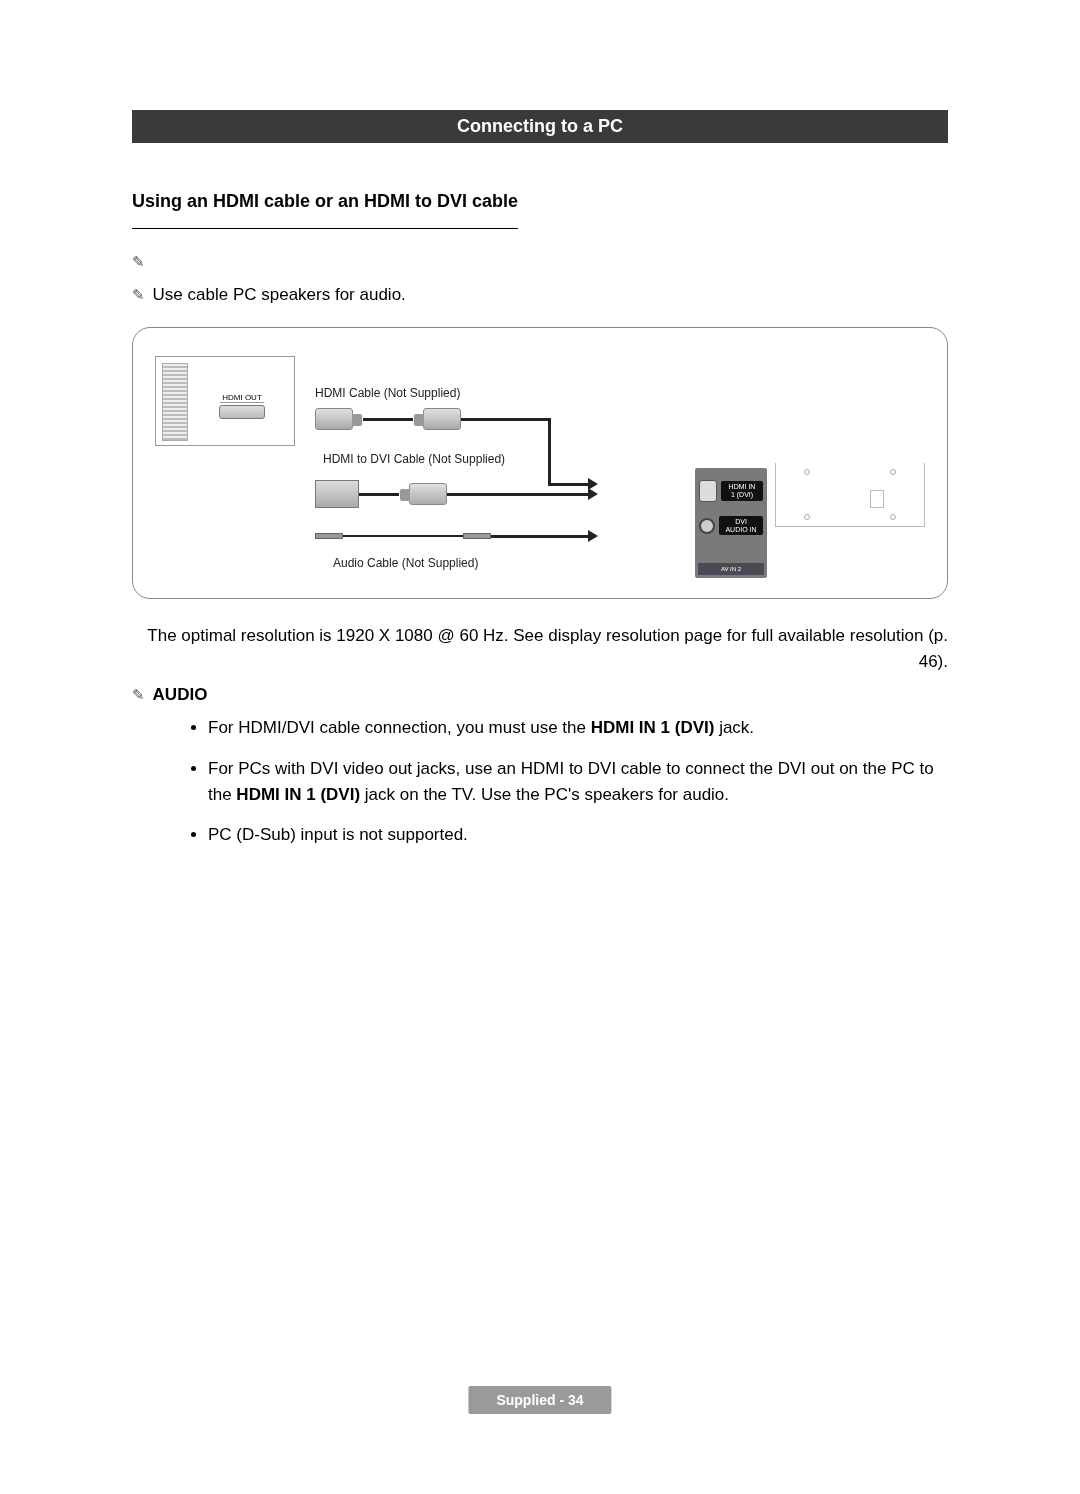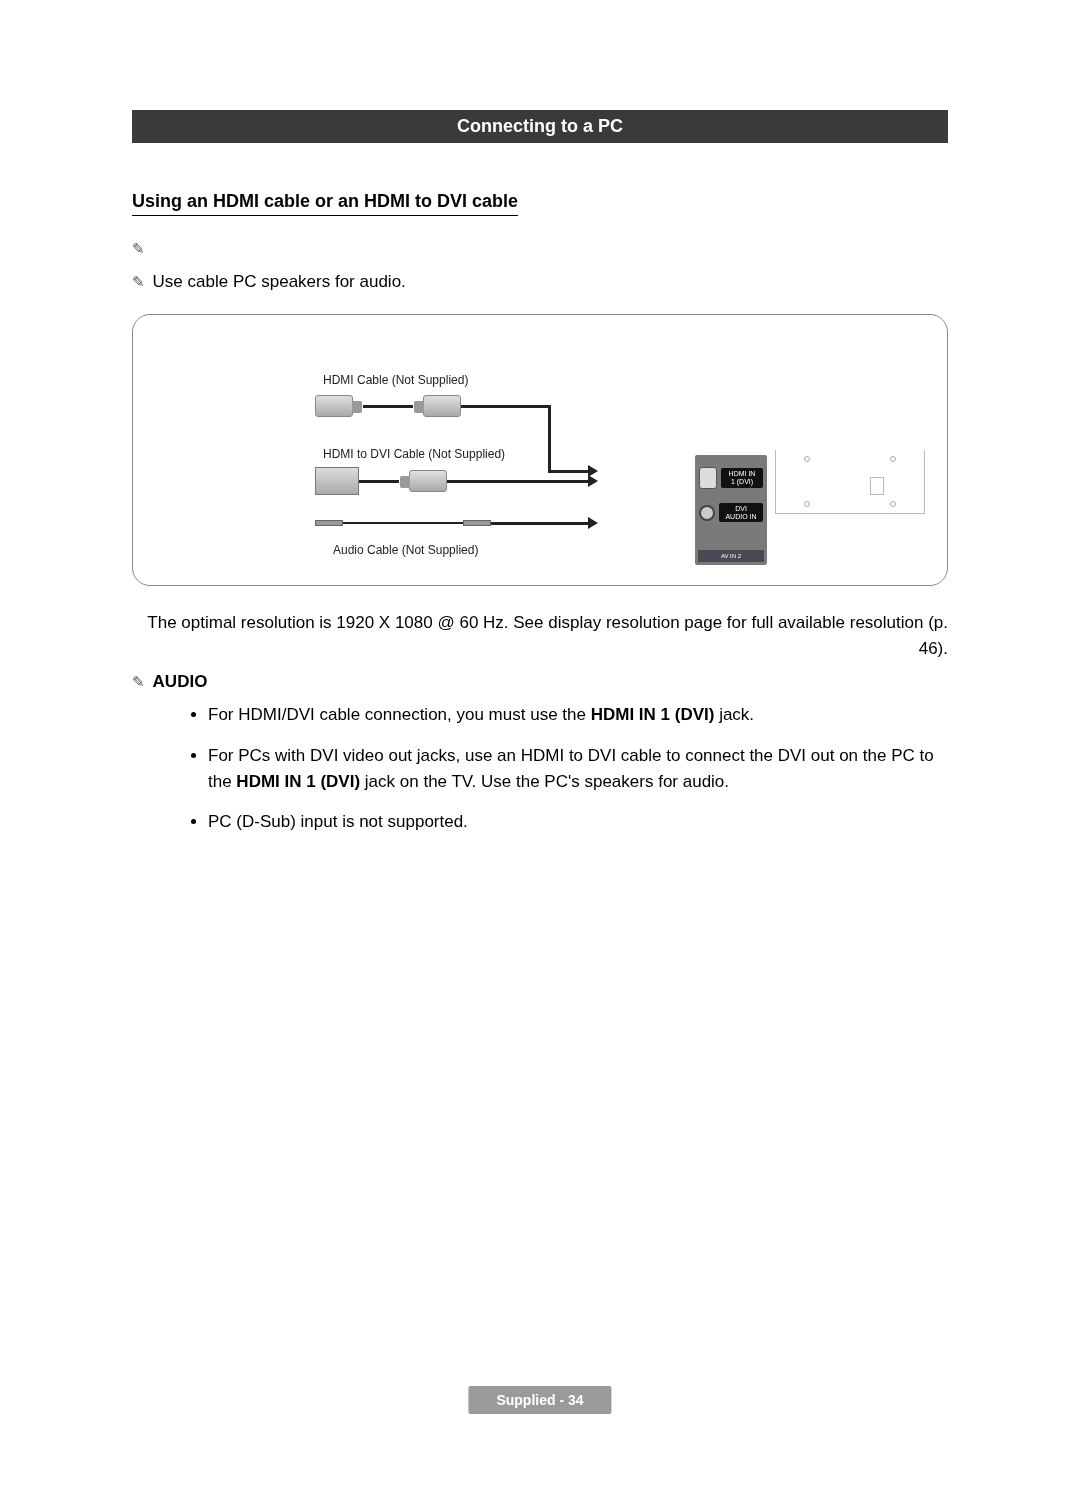--- a/index.html
+++ b/index.html
@@ -20,21 +20,21 @@
       font-size: 18px;
       padding: 6px 0;
       margin-bottom: 48px;
     }
     .subheading {
       font-weight: bold;
       font-size: 18px;
       border-bottom: 1.5px solid #000;
       display: inline-block;
       margin-bottom: 20px;
-      padding-bottom: 3px;
+      padding-bottom: 16px;
     }
     .note-line {
       display: flex;
       align-items: flex-start;
       gap: 8px;
       font-size: 17px;
       margin-bottom: 8px;
       line-height: 1.5;
     }
     .note-icon {
@@ -200,32 +200,40 @@
 <div class="note-line">
   <span class="note-icon">✎</span>
 </div>
 <div class="note-line">
   <span class="note-icon">✎</span>
   <span>Use cable PC speakers for audio.</span>
 </div>
 
 <div class="diagram-box">
 
-
-
-  <span class="cable-label" style="left:190px; top:58px;">HDMI Cable (Not Supplied)</span>
+  <div class="pc-device pc-top">
+    <div class="pc-left-strip"></div>
+    <div class="pc-right-area">
+      <div style="height:30px"></div>
+      <span class="port-label-small">HDMI OUT</span>
+      <div class="hdmi-port-pc"></div>
+    </div>
+  </div>
+
+
+  <span class="cable-label" style="left:182px; top:58px;">HDMI Cable (Not Supplied)</span>
   <div class="hdmi-conn" style="left:182px; top:80px;"></div>
   <div class="cable-line" style="left:230px; top:90px; width:50px; height:3px;"></div>
   <div class="hdmi-conn flip" style="left:290px; top:80px;"></div>
   <div class="cable-line" style="left:328px; top:90px; width:90px; height:3px;"></div>
   <div class="cable-line" style="left:415px; top:90px; width:3px; height:68px;"></div>
   <div class="cable-line" style="left:415px; top:155px; width:40px; height:3px;"></div>
   <div class="arrow-right" style="left:455px; top:150px;"></div>
 
-  <span class="cable-label" style="left:190px; top:132px;">HDMI to DVI Cable (Not Supplied)</span>
+  <span class="cable-label" style="left:190px; top:124px;">HDMI to DVI Cable (Not Supplied)</span>
   <div class="dvi-conn" style="left:182px; top:152px;"></div>
   <div class="cable-line" style="left:226px; top:165px; width:40px; height:3px;"></div>
   <div class="hdmi-conn flip" style="left:276px; top:155px;"></div>
   <div class="cable-line" style="left:314px; top:165px; width:141px; height:3px;"></div>
   <div class="arrow-right" style="left:455px; top:160px;"></div>
 
   <div class="audio-jack" style="left:182px; top:205px;"></div>
   <div class="cable-line" style="left:210px; top:207px; width:120px; height:2px;"></div>
   <div class="audio-jack" style="left:330px; top:205px;"></div>
   <div class="cable-line" style="left:358px; top:207px; width:97px; height:3px;"></div>

